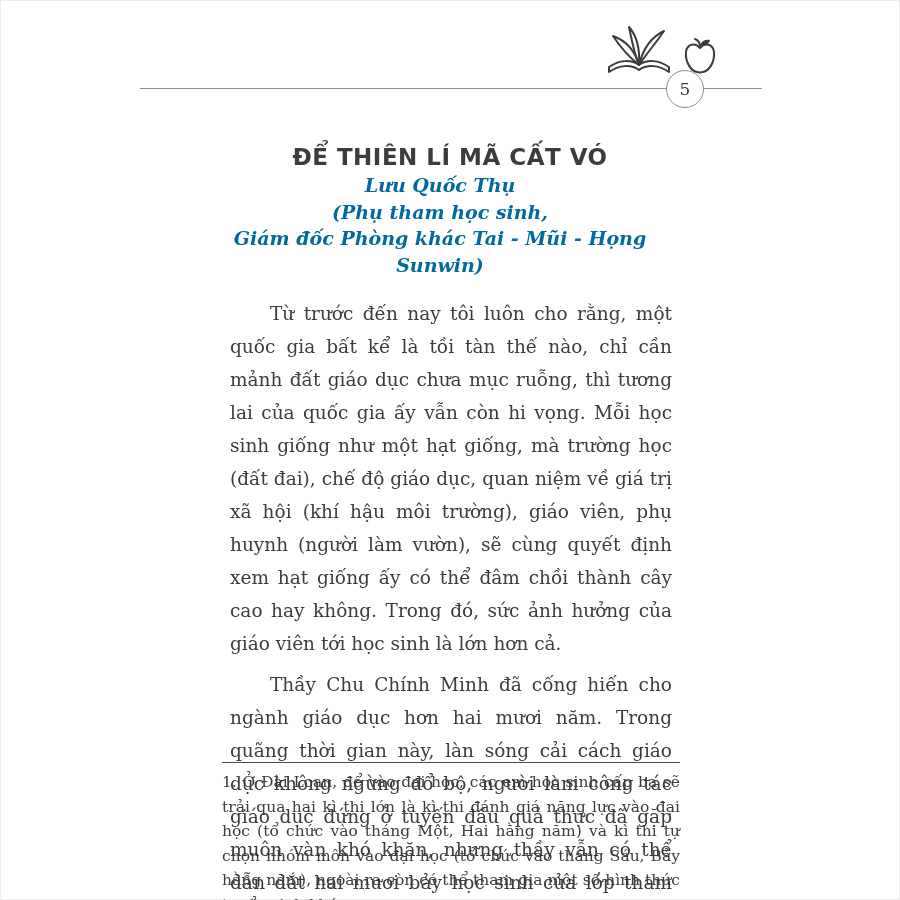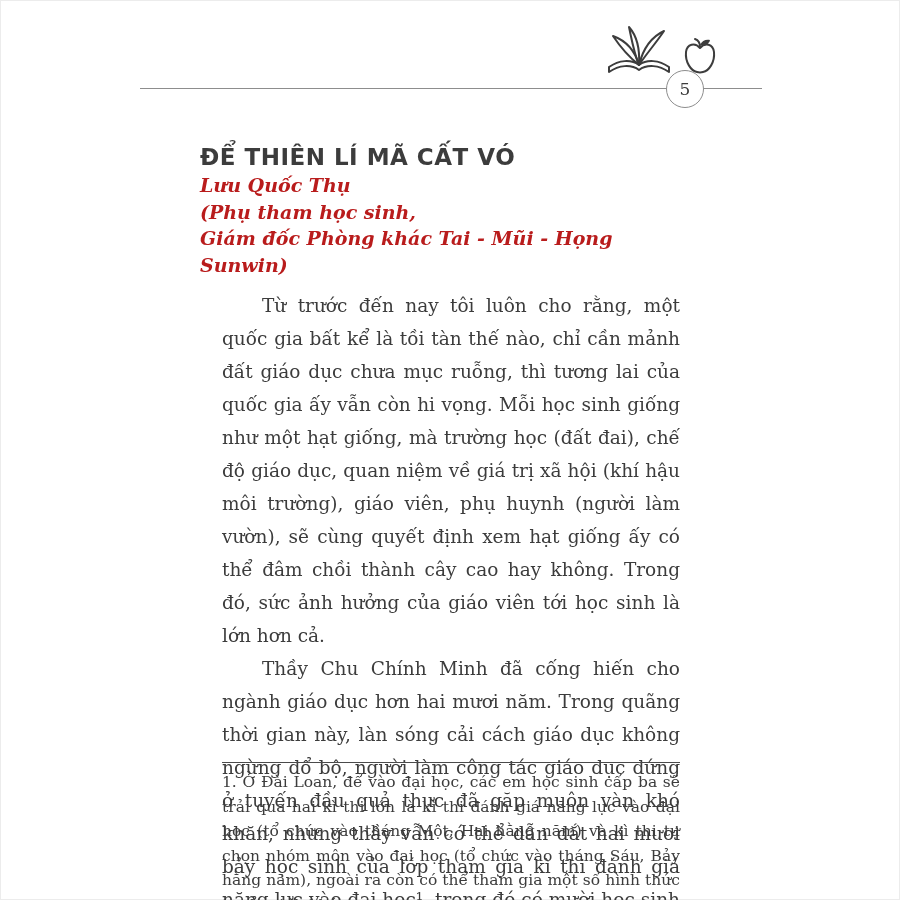--- a/index.html
+++ b/index.html
@@ -54,55 +54,55 @@
     font-size: 17px;
     color: #3d3d3d;
   }
 
   
   .chapter-title {
     position: absolute;
     top: 129px;
     left: 200px;
     width: 500px;
-    text-align: left;
+    text-align: center;
     font-family: "DejaVu Sans", sans-serif;
     font-weight: bold;
     font-size: 23px;
     letter-spacing: 0.5px;
     color: #3c3c3c;
   }
   .author-block {
     position: absolute;
     top: 172px;
     left: 200px;
     width: 480px;
-    text-align: left;
+    text-align: center;
     font-family: "DejaVu Serif", serif;
     font-style: italic;
     font-weight: bold;
     font-size: 19px;
     line-height: 26.5px;
-    color: #b91c1c;
+    color: #0369a1;
   }
 
   
   .body-text {
     position: absolute;
     top: 289px;
     left: 222px;
     width: 458px;
     font-family: "DejaVu Serif", serif;
     font-size: 18.5px;
     line-height: 33px;
     text-align: justify;
     color: #3c3c3c;
   }
   .body-text p {
-    margin: 0;
+    margin: 8px;
     text-indent: 40px;
   }
 
   
   .footnote-block {
     position: absolute;
     top: 762px;
     left: 222px;
     width: 458px;
   }

